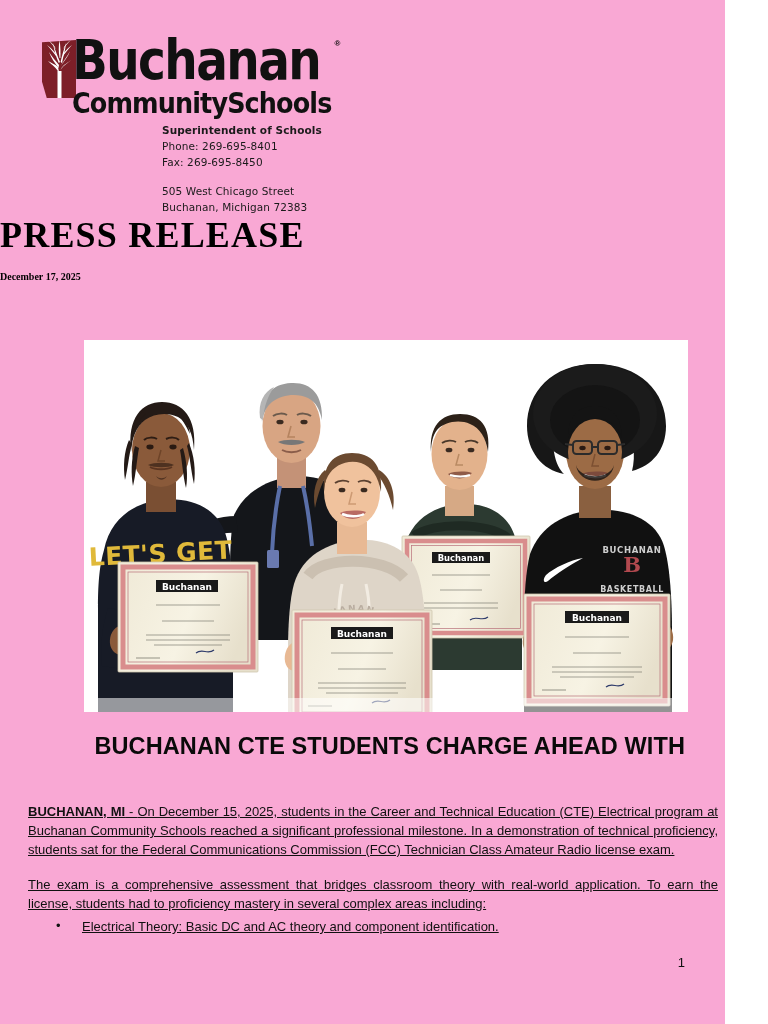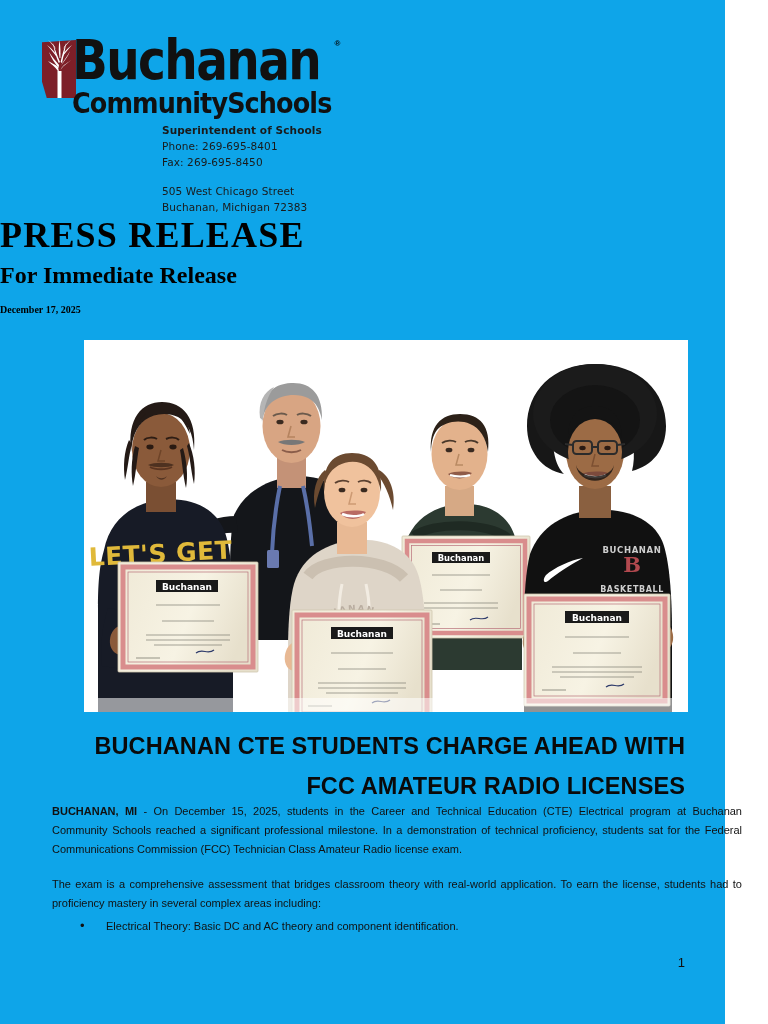--- a/index.html
+++ b/index.html
@@ -12,21 +12,21 @@
     font-family: "Liberation Sans", sans-serif;
     color: #000;
     position: relative;
     overflow: hidden;
   }
 
   .page {
     position: relative;
     width: 725px;
     height: 1024px;
-    background: #0ea5e9;
+    background: #f9a8d4;
   }
 
   
   .letterhead {
     position: absolute;
     left: 42px;
     top: 38px;
     width: 420px;
   }
   .logo-row {
@@ -153,28 +153,29 @@
     font-size: 23.5px;
     line-height: 40px;
     letter-spacing: 0.1px;
     color: #0a0a0a;
   }
   .headline .l2 { display: block; }
 
   
   .body-copy {
     position: absolute;
-    left: 52px;
+    left: 28px;
     top: 802px;
     width: 690px;
     font-family: "Liberation Sans", sans-serif;
-    font-size: 11px;
+    font-size: 13px;
     line-height: 19px;
     color: #111;
     text-align: justify;
+    text-decoration: underline;
   }
   .body-copy p { margin-bottom: 16px; }
   .body-copy p:last-child { margin-bottom: 0; }
   .lead { font-weight: 700; }
   .bullets {
     list-style: none;
     margin-top: -12px;
     padding-left: 28px;
   }
   .bullets li {
@@ -240,21 +241,20 @@
       <div>Phone:  269-695-8401</div>
       <div>Fax:  269-695-8450</div>
       <div class="gap"></div>
       <div>505 West Chicago Street</div>
       <div>Buchanan, Michigan 72383</div>
     </div>
   </div>
 
   <div class="title-block">
     <div class="t-main">PRESS RELEASE</div>
-    <div class="t-sub">For Immediate Release</div>
     <div class="t-date">December 17, 2025</div>
   </div>
 
   <div class="photo">
     <svg width="604" height="372" viewBox="0 0 604 372" aria-hidden="true">
       <defs>
         <linearGradient id="certShade" x1="0" y1="0" x2="1" y2="0.3">
           <stop offset="0%" stop-color="#efe9d6"></stop>
           <stop offset="60%" stop-color="#f7f3e4"></stop>
           <stop offset="100%" stop-color="#e7e0cc"></stop>
@@ -502,21 +502,20 @@
           <line x1="224" y1="366" x2="248" y2="366" stroke="#6a6a60" stroke-width="0.7"></line>
         </g>
 
         <rect x="0" y="358" width="604" height="14" fill="#ffffff" opacity="0.55"></rect>
       </g>
     </svg>
   </div>
 
   <div class="headline">
     <span>BUCHANAN CTE STUDENTS CHARGE AHEAD WITH</span>
-    <span class="l2">FCC AMATEUR RADIO LICENSES</span>
   </div>
 
   <div class="body-copy">
     <p><span class="lead">BUCHANAN, MI</span><span> -  </span><span>On December 15, 2025, students in the Career and Technical Education (CTE) Electrical program at Buchanan Community Schools reached a significant professional milestone. In a demonstration of technical proficiency, students sat for the Federal Communications Commission (FCC) Technician Class Amateur Radio license exam.</span></p>
     <p>The exam is a comprehensive assessment that bridges classroom theory with real-world application. To earn the license, students had to proficiency mastery in several complex areas including:</p>
     <ul class="bullets">
       <li>Electrical Theory: Basic DC and AC theory and component identification.</li>
     </ul>
   </div>
 

